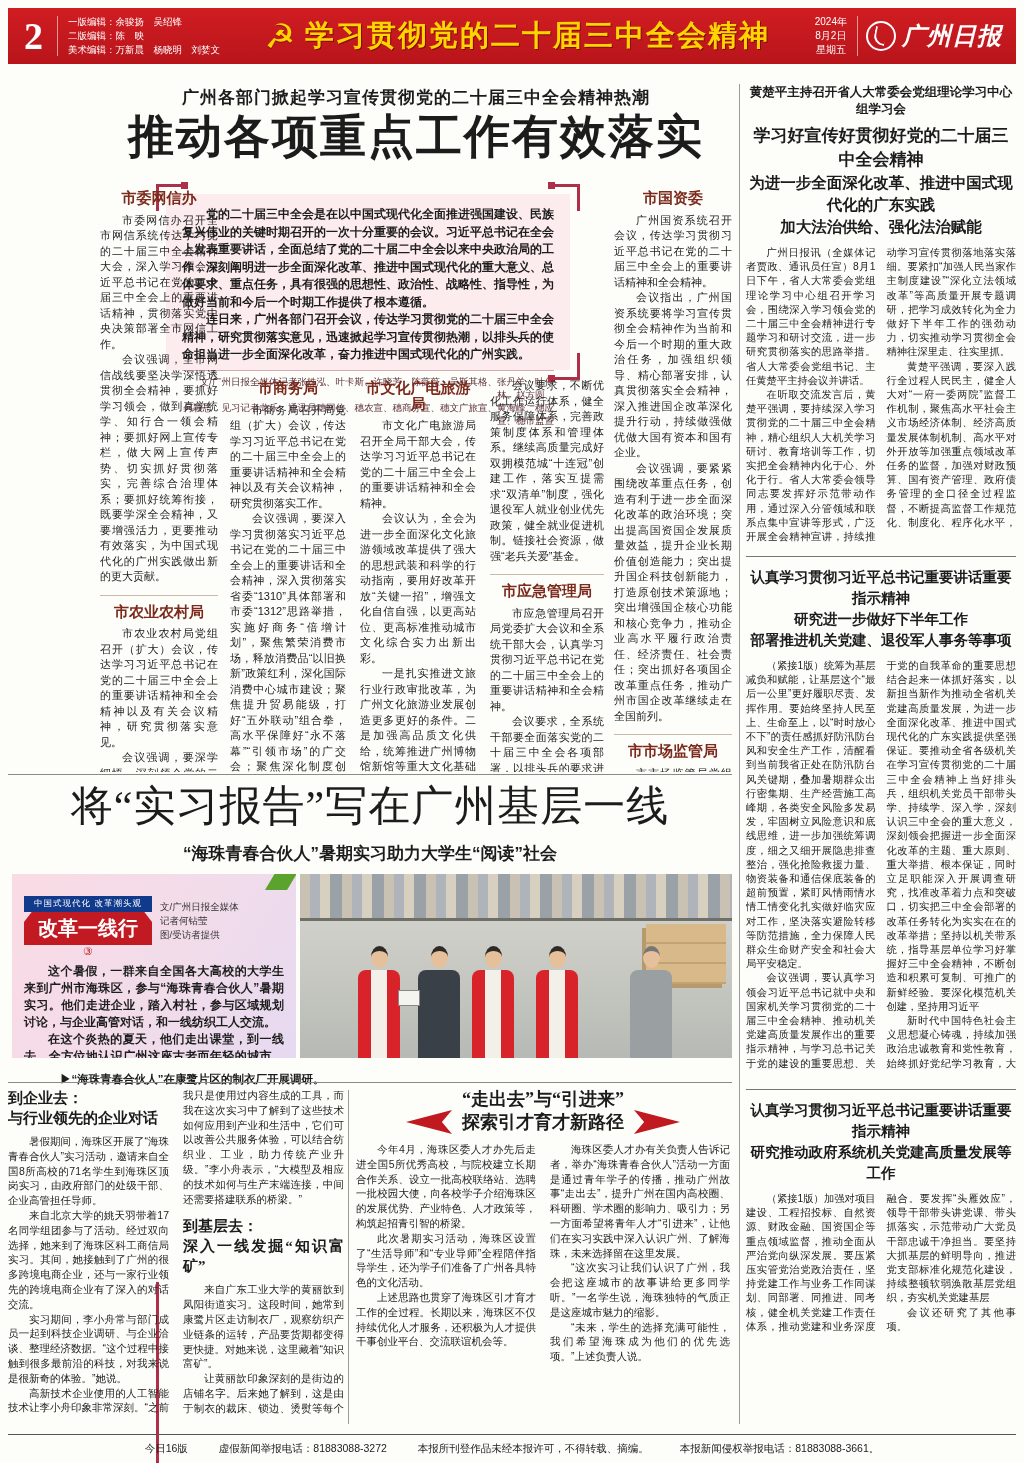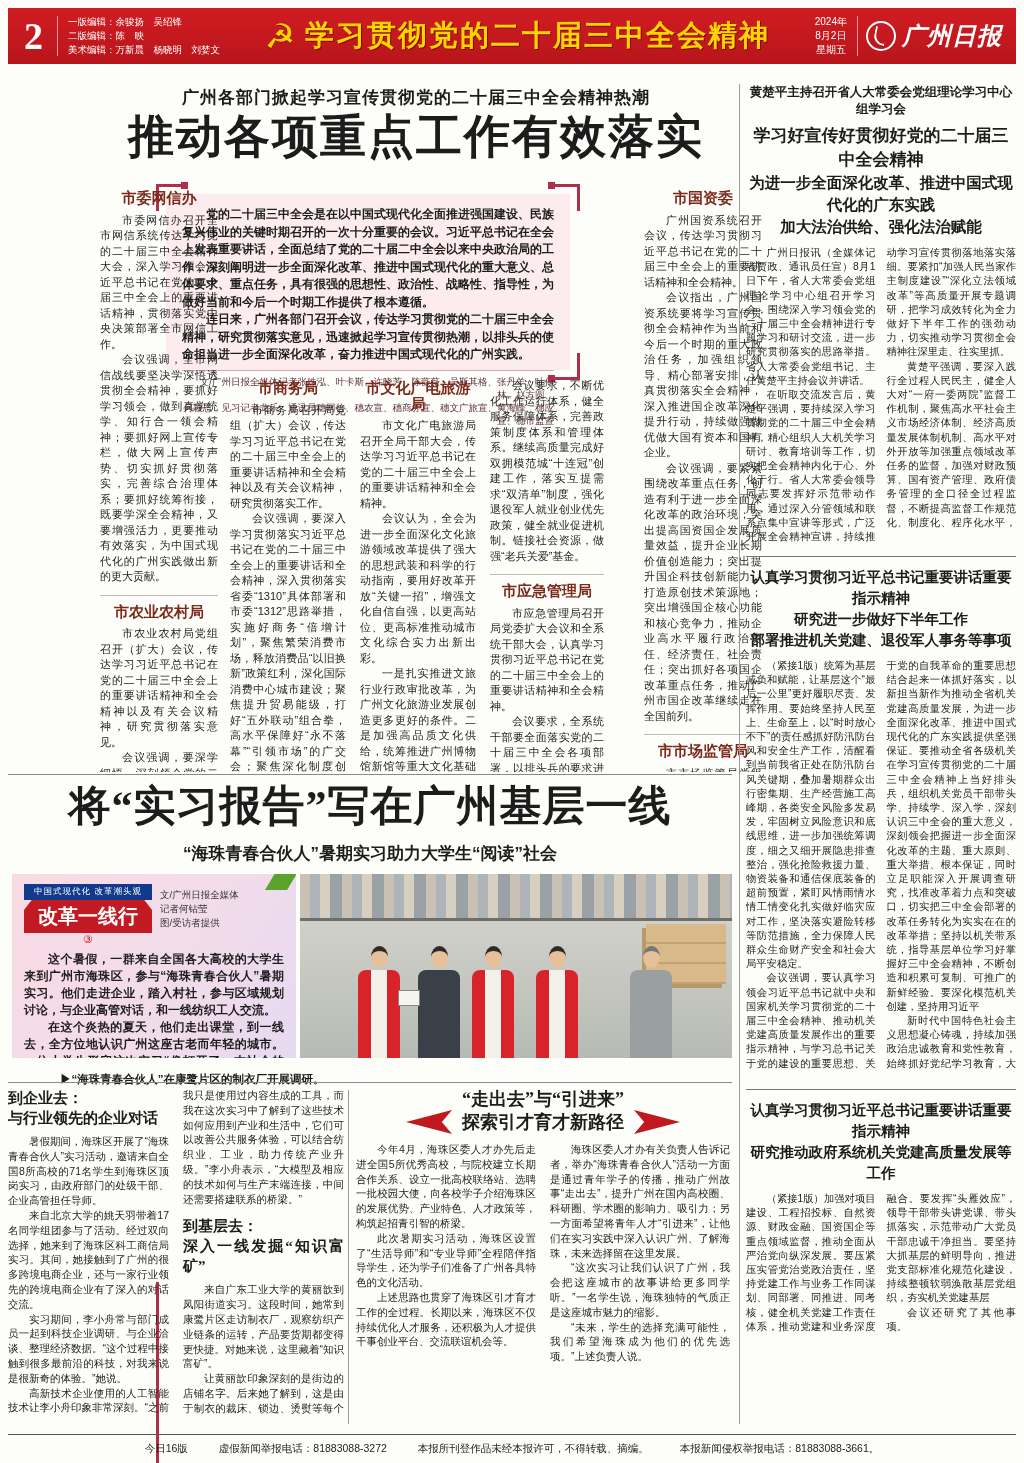--- a/index.html
+++ b/index.html
@@ -26,21 +26,21 @@
   .kicker{position:absolute;top:6px;left:0;right:0;text-align:center;font-size:17px;font-weight:bold;letter-spacing:1px;}
   .headline{position:absolute;top:26px;left:0;right:0;text-align:center;font-size:46px;font-weight:900;
             font-family:"Liberation Serif",serif;letter-spacing:2px;}
   .cols{position:absolute;left:0;right:0;top:108px;bottom:0;}
   .col{position:absolute;top:0;bottom:0;overflow:hidden;font-size:11px;line-height:15.5px;text-align:justify;}
   .col p{margin:0;text-indent:2em;}
   .c1{left:0;width:118px;}
   .c2{left:130px;width:116px;top:190px;}
   .c3{left:260px;width:116px;top:190px;}
   .c4{left:390px;width:114px;top:190px;}
-  .c5{left:514px;width:118px;margin-left:30px;}
+  .c5{left:514px;width:118px;}
   .sec-h{display:block;text-align:center;font-size:15px;font-weight:bold;color:#7b2a1c;margin:10px 0 7px;
          padding-top:8px;border-top:1px solid #c9b9a8;text-indent:0 !important;}
   .sec-h.first{margin-top:0;border-top:none;padding-top:2px;}
   
   .intro-box{position:absolute;left:66px;top:6px;width:404px;height:176px;background:#fcecee;
              padding:12px 16px 8px;box-sizing:border-box;font-size:12px;line-height:17.5px;font-weight:bold;
              text-align:justify;}
   .intro-box p{margin:0;text-indent:2em;}
   .intro-byline{margin-top:6px;border-top:1px solid #d9a7b0;padding-top:4px;font-size:9.5px;line-height:13px;
                 font-weight:normal;color:#5a3038;text-align:right;}
@@ -49,25 +49,25 @@
   .corner.tl{left:-10px;top:-10px;border-right:none;border-bottom:none;}
   .corner.tl i{right:-5px;top:-5px;}
   .corner.tr{right:-10px;top:-10px;border-left:none;border-bottom:none;}
   .corner.tr i{left:-5px;top:-5px;}
   .corner.bl{left:-10px;bottom:-10px;border-right:none;border-top:none;}
   .corner.br{right:-10px;bottom:-10px;border-left:none;border-top:none;}
   .corner.br i{left:-5px;bottom:-5px;}
   
   .rule-h{position:absolute;left:8px;width:724px;border-top:1px solid #8a8a86;}
   .feature{position:absolute;left:8px;top:778px;width:724px;height:302px;}
-  .f-headline{position:absolute;top:0;left:0;right:0;text-align:center;font-size:42px;font-weight:700;
+  .f-headline{position:absolute;top:0;left:0;right:0;text-align:center;font-size:42px;font-weight:400;
               font-family:"Liberation Serif",serif;letter-spacing:1px;}
   .f-sub{position:absolute;top:64px;left:0;right:0;text-align:center;font-size:17px;font-weight:bold;}
   .f-intro{position:absolute;left:4px;top:96px;width:284px;height:184px;box-sizing:border-box;
-           background:linear-gradient(120deg,#f9dbe4,#f2dcea 55%,#e6d9f0);padding:10px 12px;overflow:hidden;}
+           background:linear-gradient(120deg,#f9dbe4,#f2dcea 55%,#e6d9f0);padding:22px 12px;overflow:hidden;}
   .f-green{position:absolute;right:-3px;top:-4px;width:34px;height:20px;background:#5ba32c;
            clip-path:polygon(35% 0,100% 0,65% 100%,0 100%);}
   .f-logo{float:left;width:128px;margin-right:8px;}
   .f-logo-tag{background:#123a8c;color:#fff;font-size:8.5px;text-align:center;padding:2px 0;letter-spacing:1px;}
   .f-logo-name{background:#c21a22;color:#fff;font-size:20px;font-weight:900;text-align:center;padding:3px 0;
                clip-path:polygon(6% 0,94% 0,100% 30%,100% 100%,0 100%,0 30%);font-family:"Liberation Serif",serif;}
   .f-logo-num{text-align:center;color:#c21a22;font-size:11px;line-height:12px;}
   .f-byline{font-size:9.5px;line-height:14px;color:#333;padding-top:4px;}
   .f-intro-text{clear:none;font-size:12px;line-height:17px;font-weight:bold;text-align:justify;padding-top:6px;}
   .f-intro-text p{margin:0;text-indent:2em;}

